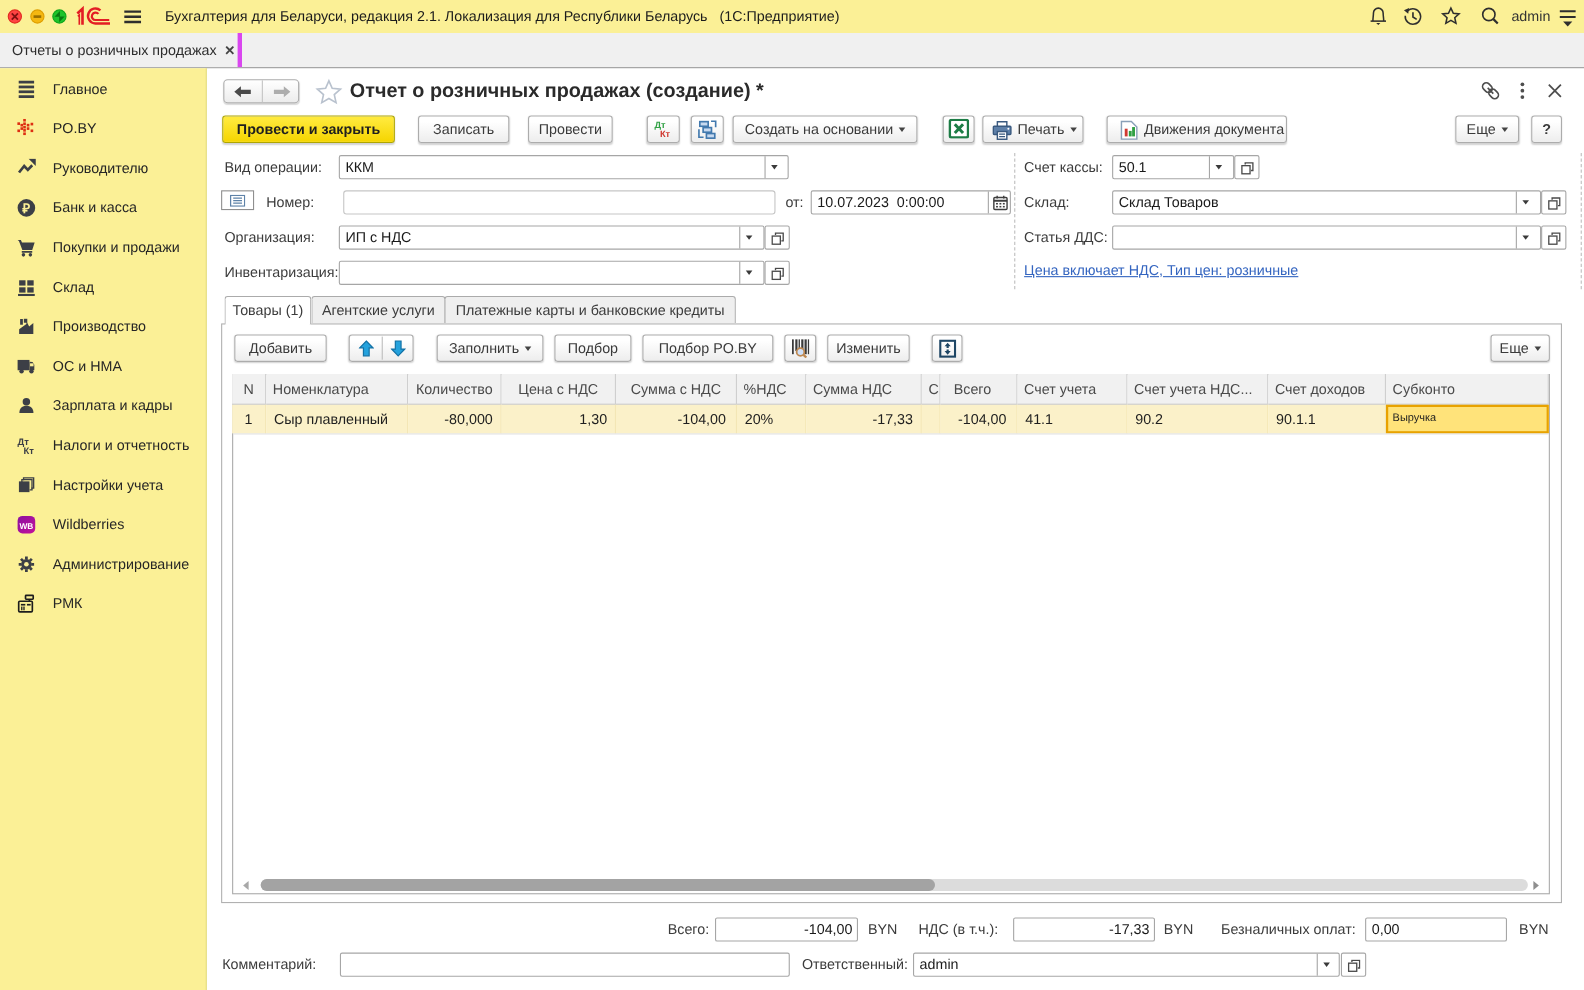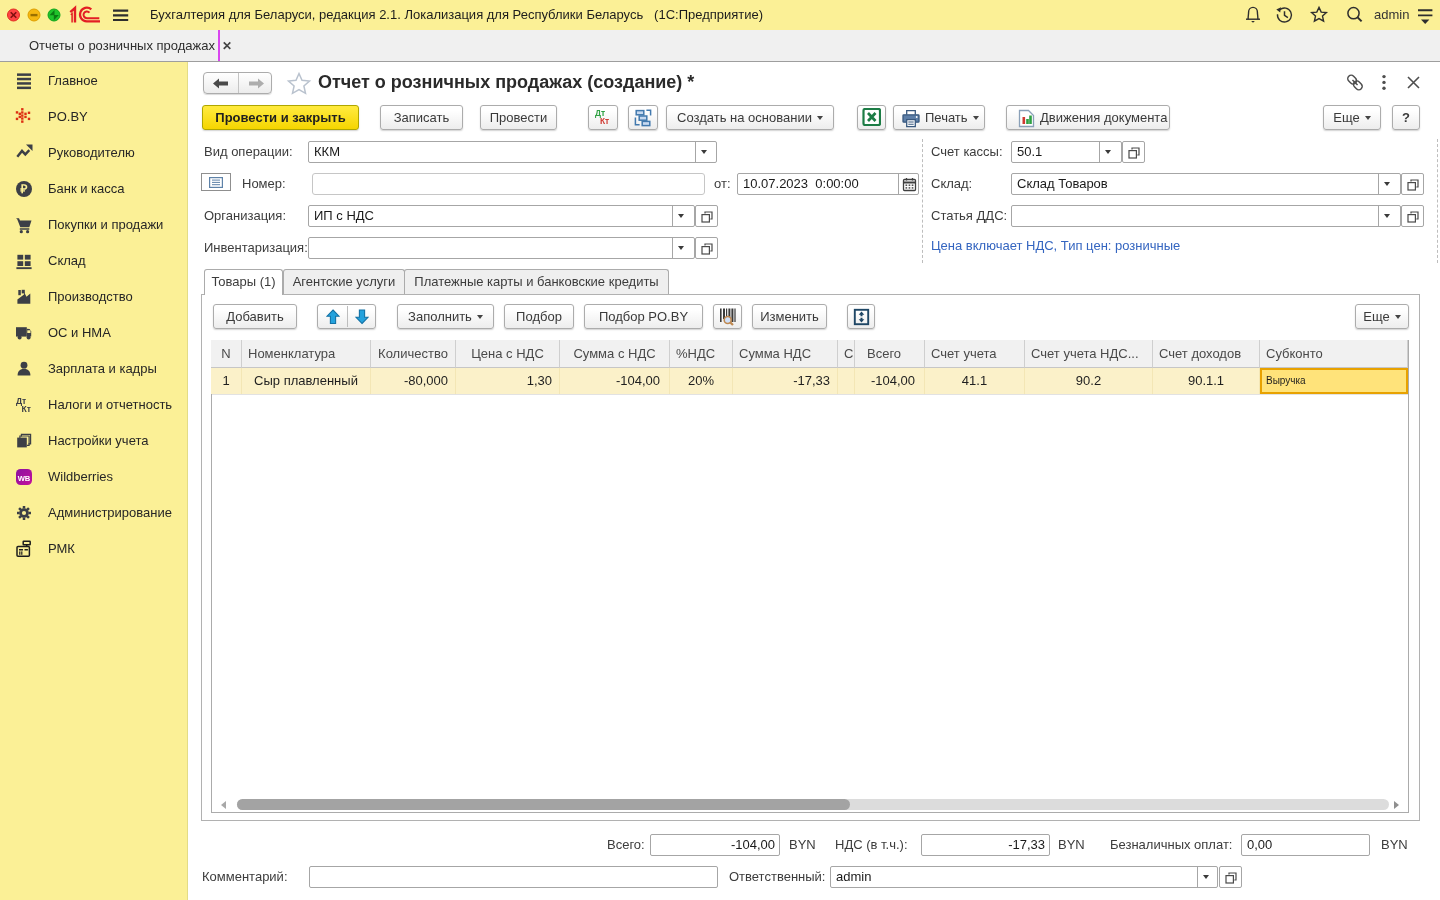--- a/index.html
+++ b/index.html
@@ -5,21 +5,21 @@
 * { margin:0; padding:0; box-sizing:border-box; }
 html,body { width:1440px; height:900px; overflow:hidden; }
 body { font-family:"Liberation Sans", sans-serif; font-size:13px; color:#333; background:#fff; position:relative; }
 .abs { position:absolute; }
 
 #topbar { position:absolute; left:0; top:0; width:1440px; height:30px; background:#FBF096; }
 #topbar .title { position:absolute; left:150px; top:0; height:30px; line-height:30px; font-size:13px; color:#1c1c1c; white-space:nowrap; }
 #topbar .admin { position:absolute; left:1374px; top:0; height:30px; line-height:29px; font-size:13px; color:#333; }
 
 #tabbar { position:absolute; left:0; top:30px; width:1440px; height:32px; background:#F0F0F0; border-bottom:1px solid #9E9E9E; }
-#tab1 { position:absolute; left:0; top:0; width:220px; height:31px; background:#F0F0F0; border-right:2px solid #d946ef; line-height:31px; color:#2e2e2e; font-size:13px; white-space:nowrap; padding-left:29px; }
+#tab1 { position:absolute; left:0; top:0; width:220px; height:31px; background:#F0F0F0; border-right:4px solid #d946ef; line-height:31px; color:#2e2e2e; font-size:13px; white-space:nowrap; padding-left:11px; }
 #tab2 { position:absolute; left:221px; top:0; width:287px; height:32px; background:#FFFFFF; line-height:30px; color:#2e2e2e; font-size:13px; white-space:nowrap; padding-left:12px; }
 #tab2 .green { position:absolute; left:3px; bottom:1px; width:281px; height:3px; background:#09A44E; }
 .tabx { display:inline-block; margin-left:7px; color:#444; font-size:12px; font-weight:bold; }
 
 #sidebar { position:absolute; left:0; top:62px; width:188px; height:838px; background:#FBF096; border-right:1px solid #E3DC86; }
 .sitem { position:absolute; left:0; width:188px; height:36px; }
 .sitem svg { position:absolute; left:15px; top:9px; }
 .sitem span { position:absolute; left:48px; top:0; line-height:36px; font-size:13px; color:#262626; white-space:nowrap; }
 
 .btn { position:absolute; height:25px; border:1px solid #ACACAC; border-radius:3px; background:linear-gradient(#FFFFFF 20%,#EDEDED); font-size:13px; color:#3a3a3a; text-align:center; line-height:23px; box-shadow:0 1px 1.5px rgba(0,0,0,0.18); white-space:nowrap; }
@@ -30,21 +30,21 @@
 .combo-arrow { position:absolute; top:0; height:20px; border-left:1px solid #A6A6A6; }
 .arr { position:absolute; width:0; height:0; border-left:3.5px solid transparent; border-right:3.5px solid transparent; border-top:4.5px solid #3a3a3a; }
 .openbtn { position:absolute; height:22px; width:23px; border:1px solid #A6A6A6; border-radius:2px; background:#fff; }
 .label { position:absolute; height:22px; line-height:22px; font-size:13px; color:#3c3c3c; white-space:nowrap; }
 
 .ftab { position:absolute; top:269px; height:25px; border:1px solid #ABABAB; border-bottom:none; border-radius:3px 3px 0 0; background:#EFEFEF; line-height:24px; text-align:center; font-size:13px; color:#3c3c3c; }
 .ftab.active { background:#fff; height:26px; z-index:5; }
 
 #panel { position:absolute; left:201px; top:294px; width:1219px; height:527px; border:1px solid #B1B1B1; background:#fff; }
 .hcell { position:absolute; top:340px; height:28px; background:#F1F1F1; border-right:1px solid #CFCFCF; border-bottom:1px solid #C6C6C6; font-size:13px; color:#4a4a4a; line-height:27px; padding:0 6px; white-space:nowrap; overflow:hidden; }
-.rcell { position:absolute; top:368px; height:26px; background:#FBF1C9; border-right:1px solid #F3E6B5; font-size:13px; color:#1f1f1f; line-height:25px; padding:0 7px; white-space:nowrap; overflow:hidden;text-align:center; }
+.rcell { position:absolute; top:368px; height:26px; background:#FBF1C9; border-right:1px solid #F3E6B5; font-size:13px; color:#1f1f1f; line-height:25px; padding:0 7px; white-space:nowrap; overflow:hidden; }
 </style>
 </head>
 <body>
 
 <div id="topbar">
   <svg class="abs" style="left:0;top:0" width="150" height="30" viewBox="0 0 150 30">
     <circle cx="13.5" cy="15" r="6" fill="#F44" stroke="#E02B20" stroke-width="1"></circle>
     <path d="M10.7 12.2 L16.3 17.8 M16.3 12.2 L10.7 17.8" stroke="#801010" stroke-width="1.6" fill="none"></path>
     <circle cx="34" cy="15" r="6" fill="#F5B811" stroke="#DE9E00" stroke-width="1"></circle>
     <rect x="30.5" y="13.9" width="7" height="2.4" fill="#9A7000"></rect>
@@ -406,21 +406,21 @@
   <div class="input" style="left:1011px;top:205px;width:390px">
     <div class="combo-arrow" style="left:366px"></div>
       <div class="arr" style="left:372px;top:8px"></div>
   </div>
   <div class="openbtn" style="left:1401px;top:205px"><svg width="12" height="12" viewBox="0 0 12 12" style="margin:5px 0 0 5px">
         <g fill="none" stroke="#4a4a4a" stroke-width="1.2">
           <path d="M4 2.6 V1 H11 V8 H9.3"></path>
           <rect x="1" y="3.6" width="7.4" height="7.4" fill="#fff"></rect>
         </g>
       </svg></div>
-  <div class="abs" style="left:931px;top:238px;font-size:13px;color:#3465C0;white-space:nowrap">Цена включает НДС, Тип цен: розничные</div>
+  <div class="abs" style="left:931px;top:238px;font-size:13px;color:#3465C0;text-decoration:underline;white-space:nowrap">Цена включает НДС, Тип цен: розничные</div>
 
   <div class="ftab active" style="left:204px;width:79px">Товары (1)</div>
   <div class="ftab" style="left:283px;width:122px">Агентские услуги</div>
   <div class="ftab" style="left:404px;width:265px">Платежные карты и банковские кредиты</div>
 
   <div id="panel"></div>
   <div class="abs" style="left:205px;top:294px;width:77px;height:2px;background:#fff"></div>
 
   <div class="btn" style="left:213px;top:304px;width:84px">Добавить</div>
   <div class="btn" style="left:317px;top:304px;width:59px">

